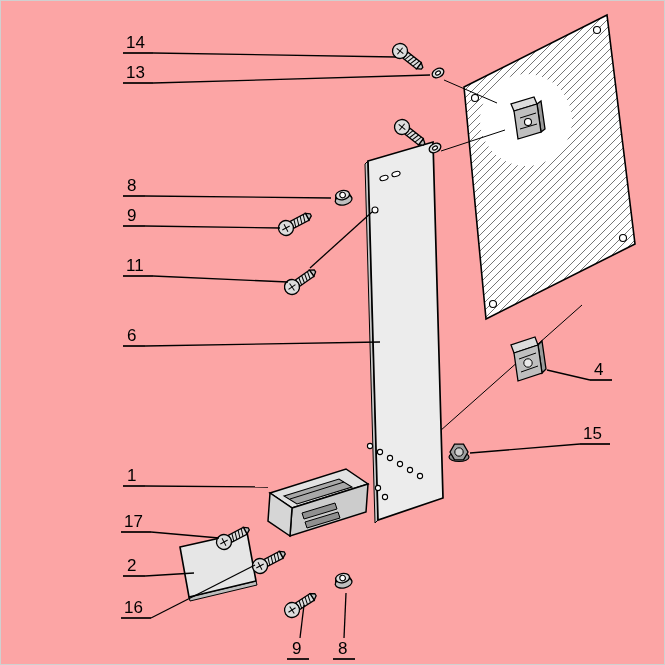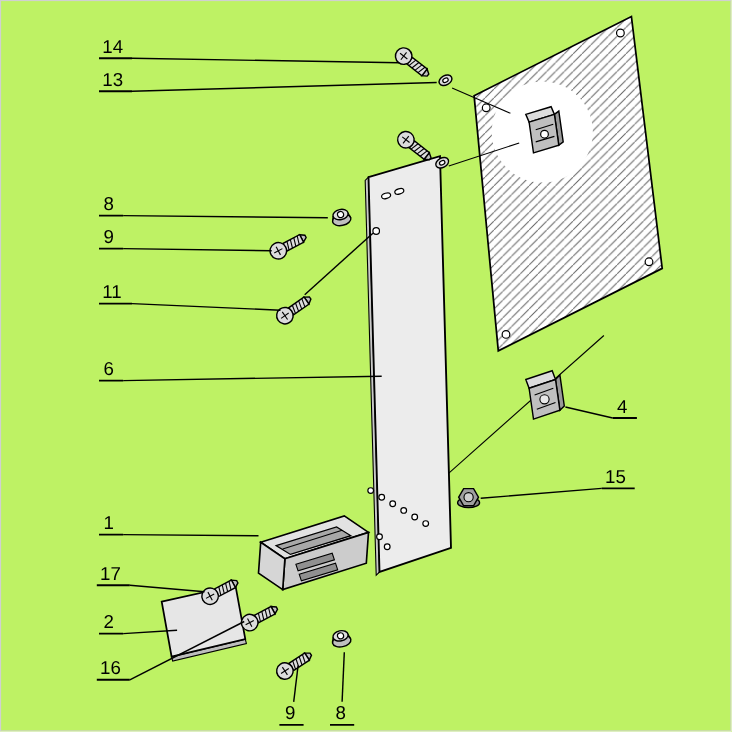--- a/index.html
+++ b/index.html
@@ -1,19 +1,20 @@
 <!DOCTYPE html>
 <html><head>
 <meta charset="utf-8">
 <style>
   html,body{margin:0;padding:0;background:#fff;}
   .stage{
-    width:665px;height:665px;position:relative;background:#bef264;
+    width:665px;height:665px;position:relative;background:#fca5a5;
     border:1px solid #d0d0d0;box-sizing:border-box;overflow:hidden;
     font-family:"Liberation Sans", sans-serif;
+    padding-left:33px;
   }
   svg{display:block;}
   text.callout-num{
     font-family:"Liberation Sans", sans-serif;
     font-size:17px;fill:#000;font-weight:400;
   }
   .leader{stroke:#000;stroke-width:1.3;fill:none;}
   .ul{stroke:#000;stroke-width:1.7;}
   .outline{stroke:#000;stroke-width:1.6;}
   .thin{stroke:#000;stroke-width:1;fill:none;}

